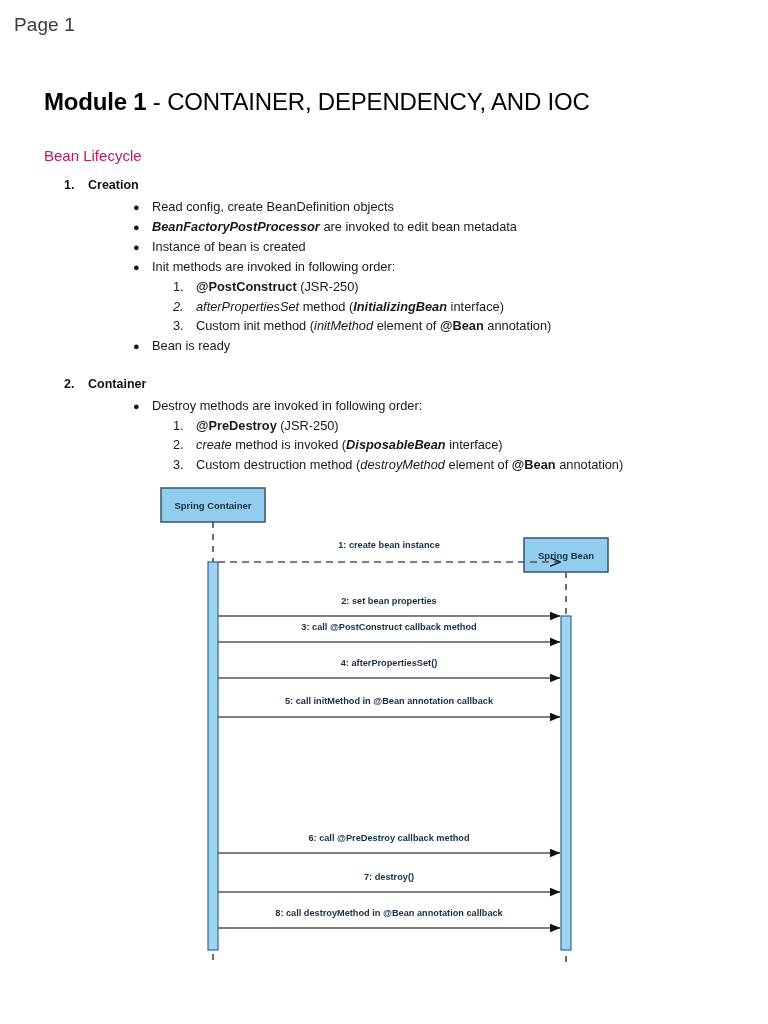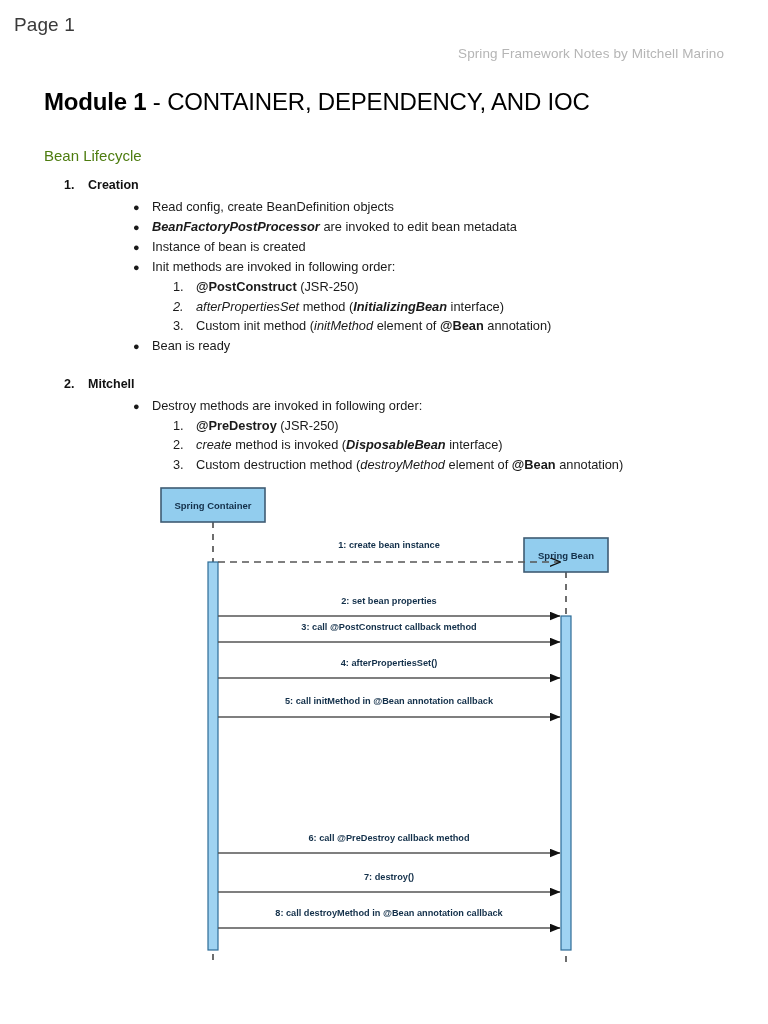--- a/index.html
+++ b/index.html
@@ -54,21 +54,21 @@
     letter-spacing: -0.2px;
     white-space: nowrap;
   }
   .title .strong { font-weight: 700; }
 
   .section-heading {
     position: absolute;
     left: 44px;
     top: 147px;
     font-size: 15px;
-    color: #4d7c0f;
+    color: #be185d;
     font-weight: 400;
   }
 
   
   .outline {
     position: absolute;
     left: 0;
     top: 176px;
     width: 768px;
   }
@@ -139,40 +139,39 @@
     height: 500px;
   }
   .diagram svg { display: block; }
 </style>
 </head>
 <body>
 
 <div class="page">
 
   <div class="page-marker">Page 1</div>
-  <div class="doc-header">Spring Framework Notes by Mitchell Marino</div>
 
   <div class="title">
     <span class="strong">Module 1</span><span> - CONTAINER, DEPENDENCY, AND IOC</span>
   </div>
 
   <div class="section-heading">Bean Lifecycle</div>
 
   <div class="outline" id="outline-root">
       <div class="lvl1"><span class="marker">1.</span><span class="lbl">Creation</span></div>
       <div class="lvl2"><span class="bullet">●</span><span class="lbl"><span>Read config, create BeanDefinition objects</span></span></div>
       <div class="lvl2"><span class="bullet">●</span><span class="lbl"><b class="bi">BeanFactoryPostProcessor</b><span> are invoked to edit bean metadata</span></span></div>
       <div class="lvl2"><span class="bullet">●</span><span class="lbl"><span>Instance of bean is created</span></span></div>
       <div class="lvl2"><span class="bullet">●</span><span class="lbl"><span>Init methods are invoked in following order:</span></span></div>
       <div class="lvl3"><span class="marker">1.</span><span class="lbl"><b class="bb">@PostConstruct</b><span> (JSR-250)</span></span></div>
       <div class="lvl3"><span class="marker ital">2.</span><span class="lbl"><i class="it">afterPropertiesSet</i><span> method (</span><b class="bi">InitializingBean</b><span> interface)</span></span></div>
       <div class="lvl3"><span class="marker">3.</span><span class="lbl"><span>Custom init method (</span><i class="it">initMethod</i><span> element of </span><b class="bb">@Bean</b><span> annotation)</span></span></div>
       <div class="lvl2"><span class="bullet">●</span><span class="lbl"><span>Bean is ready</span></span></div>
       <div class="gap"></div>
-      <div class="lvl1"><span class="marker">2.</span><span class="lbl">Mitchell</span></div>
+      <div class="lvl1"><span class="marker">2.</span><span class="lbl">Container</span></div>
       <div class="lvl2"><span class="bullet">●</span><span class="lbl"><span>Destroy methods are invoked in following order:</span></span></div>
       <div class="lvl3"><span class="marker">1.</span><span class="lbl"><b class="bb">@PreDestroy</b><span> (JSR-250)</span></span></div>
       <div class="lvl3"><span class="marker">2.</span><span class="lbl"><i class="it">create</i><span> method is invoked (</span><b class="bi">DisposableBean</b><span> interface)</span></span></div>
       <div class="lvl3"><span class="marker">3.</span><span class="lbl"><span>Custom destruction method (</span><i class="it">destroyMethod</i><span> element of </span><b class="bb">@Bean</b><span> annotation)</span></span></div>
     </div>
 
   <div class="diagram">
     <svg id="seq-svg" width="768" height="500" viewBox="0 0 768 500">
       <defs>
         <marker id="arrowFilled" markerWidth="11" markerHeight="9" refX="10.5" refY="4.5" orient="auto" markerUnits="userSpaceOnUse">

